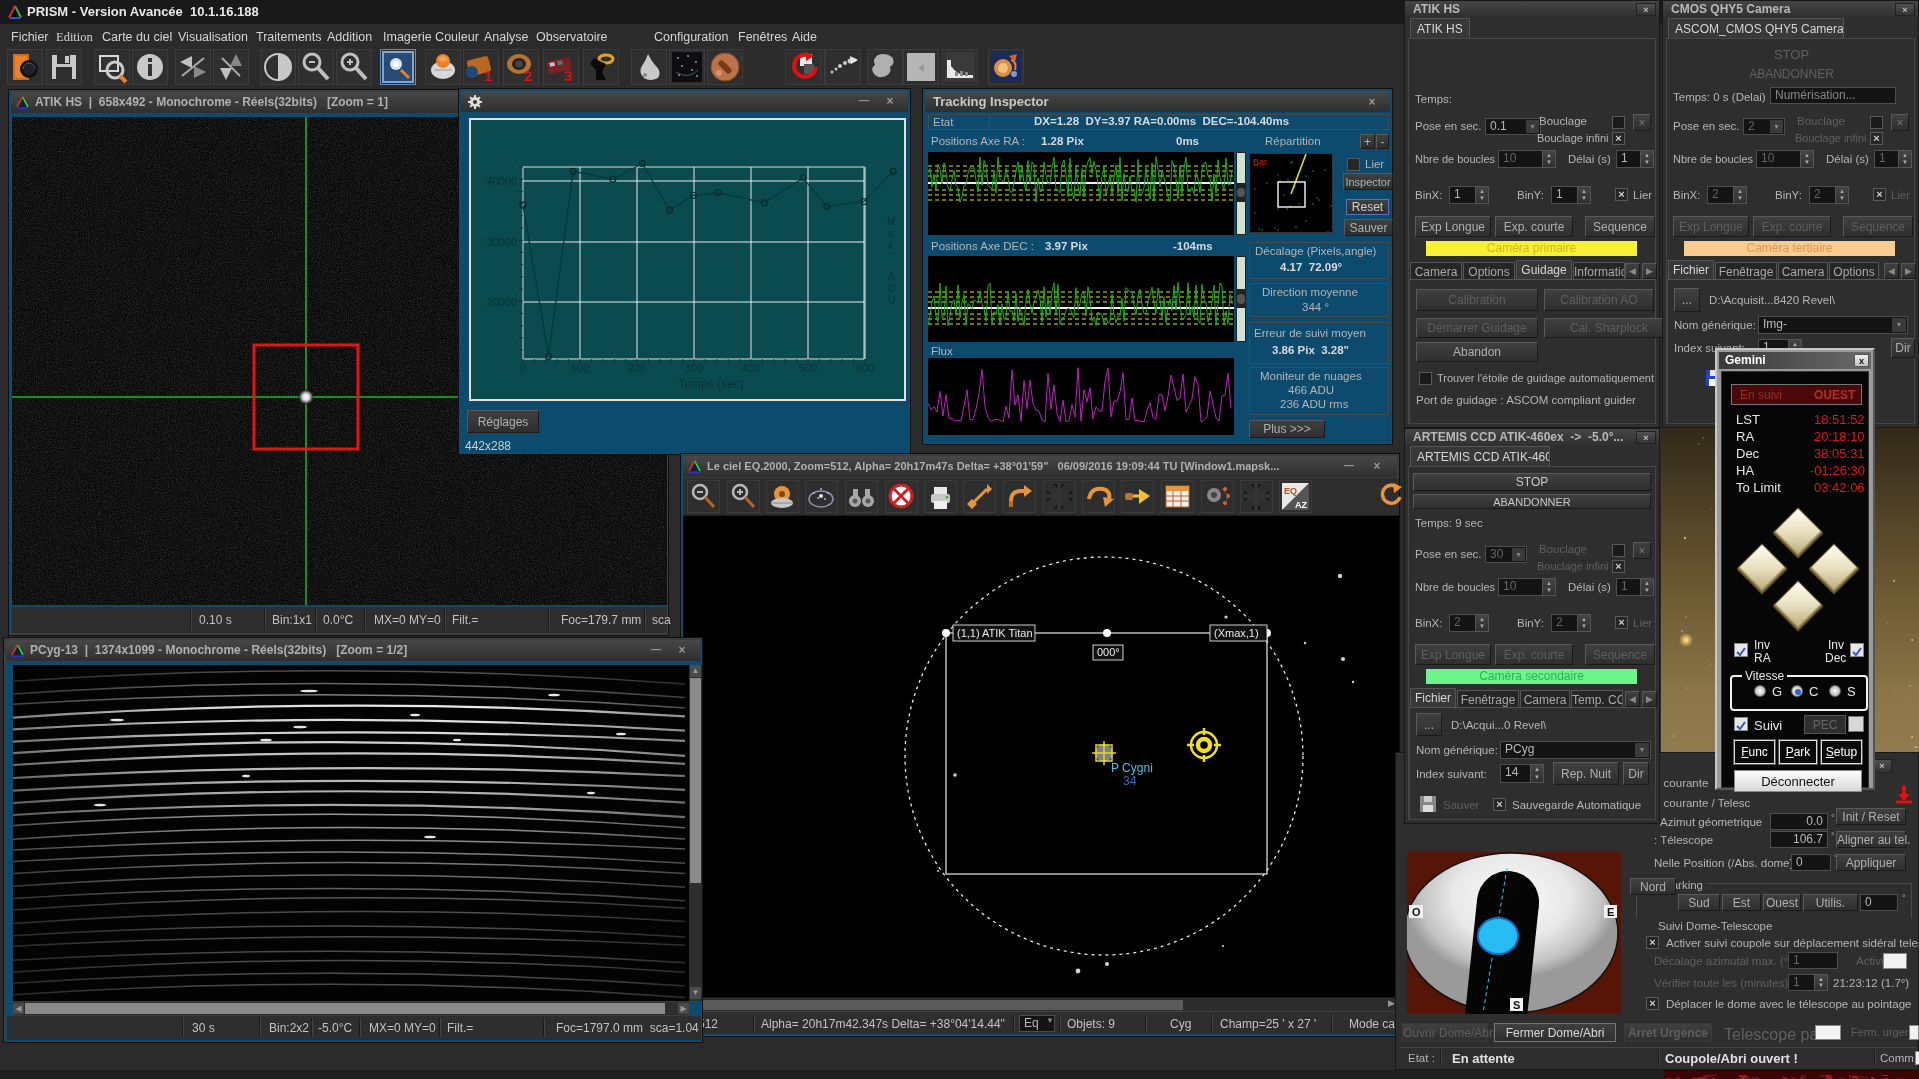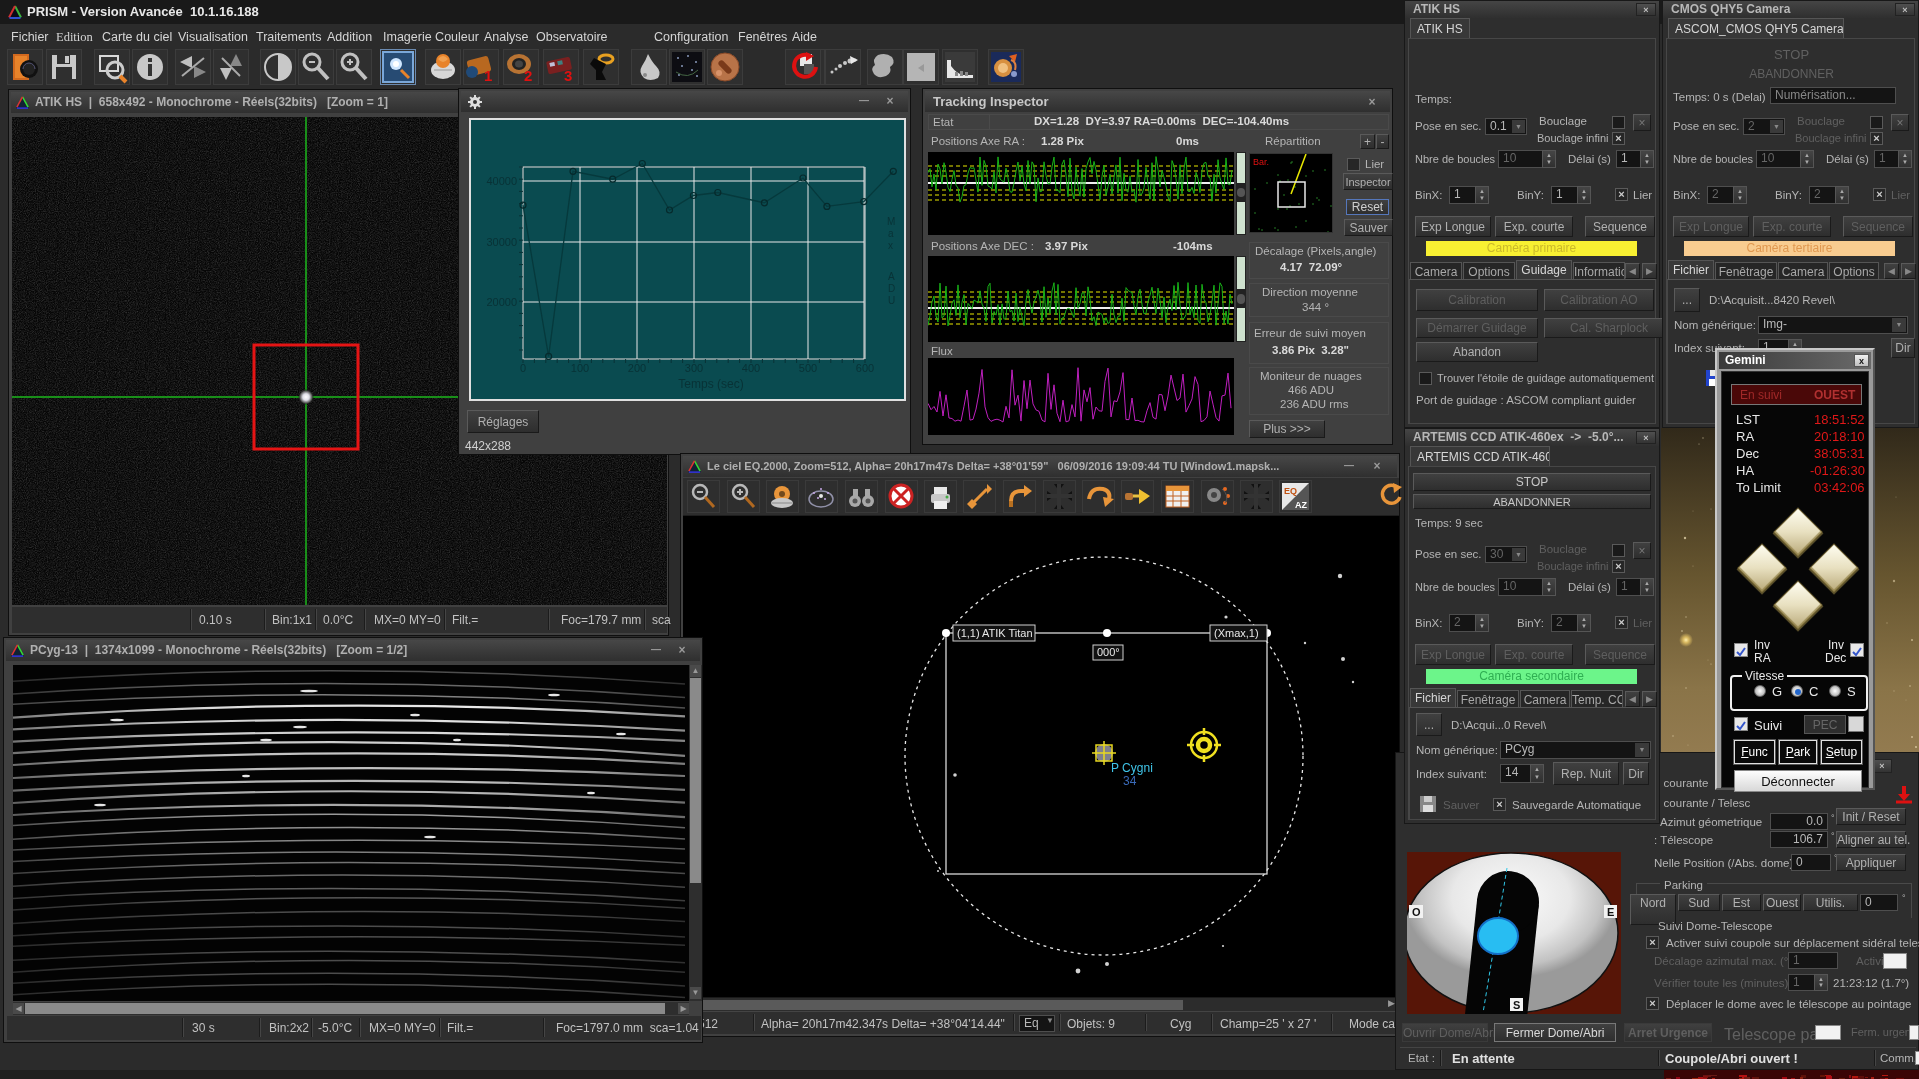--- a/index.html
+++ b/index.html
@@ -1,18 +1,18 @@
 <!DOCTYPE html>
 <html><head><meta charset="utf-8">
 <style>
 html,body{margin:0;padding:0;background:#2b2b2b;width:1919px;height:1079px;overflow:hidden;}
 *{box-sizing:border-box;}
 #root{position:absolute;top:0;left:0;width:1919px;height:1079px;background:#2b2b2b;font-family:"Liberation Sans",sans-serif;color:#c8c8c8;}
 .abs{position:absolute;}
-.win{position:absolute;background:#404040;border:1px solid #0f0f0f;box-shadow:0 0 0 1px #404040 inset;}
+.win{position:absolute;background:#0c4a6e;border:1px solid #0f0f0f;box-shadow:0 0 0 1px #404040 inset;}
 .tbar{position:absolute;left:2px;top:2px;right:2px;height:21px;background:linear-gradient(#474747,#2f2f2f);color:#b0b0b0;font-weight:bold;font-size:12px;line-height:21px;padding-left:24px;white-space:nowrap;overflow:hidden;}
 .tlogo{position:absolute;left:6px;top:5px;width:15px;height:15px;z-index:3;}
 .wbtn{position:absolute;top:5px;width:24px;height:15px;color:#9a9a9a;text-align:center;font-size:10px;line-height:14px;font-weight:bold;z-index:3;}
 .statusbar{position:absolute;background:#2e2e2e;color:#c2c2c2;font-size:12px;white-space:nowrap;}
 .btn{position:absolute;background:linear-gradient(#404040,#2e2e2e);border:1px solid #5a5a5a;border-bottom-color:#1a1a1a;border-right-color:#1a1a1a;color:#b0b0b0;text-align:center;font-size:12px;white-space:nowrap;}
 .btn.dis{color:#5f5f5f;}
 .inp{position:absolute;background:#141414;border:1px solid #4e4e4e;color:#b8b8b8;font-size:12px;padding-left:4px;white-space:nowrap;}
 .inp.dis{color:#666;}
 .cb{position:absolute;width:13px;height:13px;background:#262626;border:1px solid #5a5a5a;color:#cfcfcf;font-size:11px;line-height:11px;text-align:center;font-weight:bold;}
 .spin{position:absolute;width:14px;background:linear-gradient(#454545,#303030);border:1px solid #555;}
@@ -785,21 +785,21 @@
     <span class="abs" style="left:549px;top:5px">Foc=1797.0 mm&nbsp; sca=1.04</span>
   </div>
 </div>
 <div class="abs" style="left:1404px;top:0px;width:256px;height:428px;background:#2e2e2e;border:1px solid #181818;z-index:2;">
       <div class="ptitle">ATIK HS</div>
       <div class="pxbtn">×</div>
       <div class="tab sel" style="left:5px;top:17px;width:60px;height:20px;line-height:20px;text-align:left;padding-left:6px;">ATIK HS</div>
       <div class="abs" style="left:3px;top:37px;width:248px;height:386px;border:1px solid #474747;"></div>
       <span class="lbl" style="left:10px;top:92px;">Temps:</span>
       <span class="lbl" style="left:10px;top:119px;">Pose en sec.</span>
-      <div class="inp " style="left:80px;top:117px;width:42px;height:17px;">0.1<span style="position:absolute;right:1px;top:1px;width:13px;height:13px;background:#3a3a3a;color:#888;font-size:7px;text-align:center;line-height:13px;">▼</span></div>
+      <div class="inp " style="left:80px;top:117px;width:56px;height:17px;">0.1<span style="position:absolute;right:1px;top:1px;width:13px;height:13px;background:#3a3a3a;color:#888;font-size:7px;text-align:center;line-height:13px;">▼</span></div>
       <span class="lbl " style="left:134px;top:114px;">Bouclage</span>
       <div class="cb" style="left:207px;top:115px;background:#1a1a1a;"></div>
       <div class="btn" style="left:228px;top:113px;width:18px;height:17px;line-height:16px;color:#777;">×</div>
       <span class="lbl " style="left:132px;top:131px;font-size:11px;">Bouclage infini</span>
       <div class="cb" style="left:207px;top:131px;">×</div>
       <span class="lbl" style="left:10px;top:152px;font-size:11px;">Nbre de boucles</span>
       <div class="inp dis" style="left:93px;top:149px;width:58px;height:18px;">10</div>
       <div class="spin" style="left:137px;top:149px;height:18px;">
         <i style="top:1px;">▲</i>
         <i style="bottom:1px;">▼</i>
@@ -1170,21 +1170,21 @@
   <div class="btn" style="left:440px;top:78px;width:70px;height:17px;line-height:16px;">Aligner au tel.</div>
   <span class="lbl" style="left:258px;top:81px;">: Télescope</span>
   <div class="inp" style="left:374px;top:78px;width:58px;height:17px;text-align:right;padding-right:4px;">106.7</div>
   <span class="lbl" style="left:435px;top:78px;font-size:9px;">°</span>
   <span class="lbl" style="left:258px;top:104px;">Nelle Position (/Abs. dome)</span>
   <div class="inp" style="left:395px;top:101px;width:40px;height:17px;">0</div>
   <span class="lbl" style="left:438px;top:100px;font-size:9px;">°</span>
   <div class="btn" style="left:440px;top:101px;width:70px;height:17px;line-height:16px;">Appliquer</div>
   <div class="abs" style="left:240px;top:130px;width:276px;height:35px;border:1px solid #4a4a4a;border-bottom:none;"></div>
   <span class="lbl" style="left:264px;top:126px;background:#2e2e2e;padding:0 4px;">Parking</span>
-  <div class="btn" style="left:234px;top:141px;width:46px;height:31px;line-height:16px;">Nord</div>
+  <div class="btn" style="left:234px;top:125px;width:46px;height:17px;line-height:16px;">Nord</div>
   <div class="btn" style="left:282px;top:141px;width:42px;height:17px;line-height:16px;">Sud</div>
   <div class="btn" style="left:326px;top:141px;width:39px;height:17px;line-height:16px;">Est</div>
   <div class="btn" style="left:367px;top:141px;width:38px;height:17px;line-height:16px;">Ouest</div>
   <div class="btn" style="left:407px;top:141px;width:55px;height:17px;line-height:16px;">Utilis.</div>
   <div class="inp" style="left:464px;top:141px;width:38px;height:17px;">0</div>
   <span class="lbl" style="left:506px;top:140px;font-size:9px;">°</span>
   <span class="lbl" style="left:262px;top:167px;">Suivi Dome-Telescope</span>
   <div class="cb" style="left:250px;top:183px;">×</div>
   <span class="lbl" style="left:270px;top:184px;">Activer suivi coupole sur déplacement sidéral telescope</span>
   <span class="lbl dis" style="left:258px;top:202px;">Décalage azimutal max. (°) :</span>

